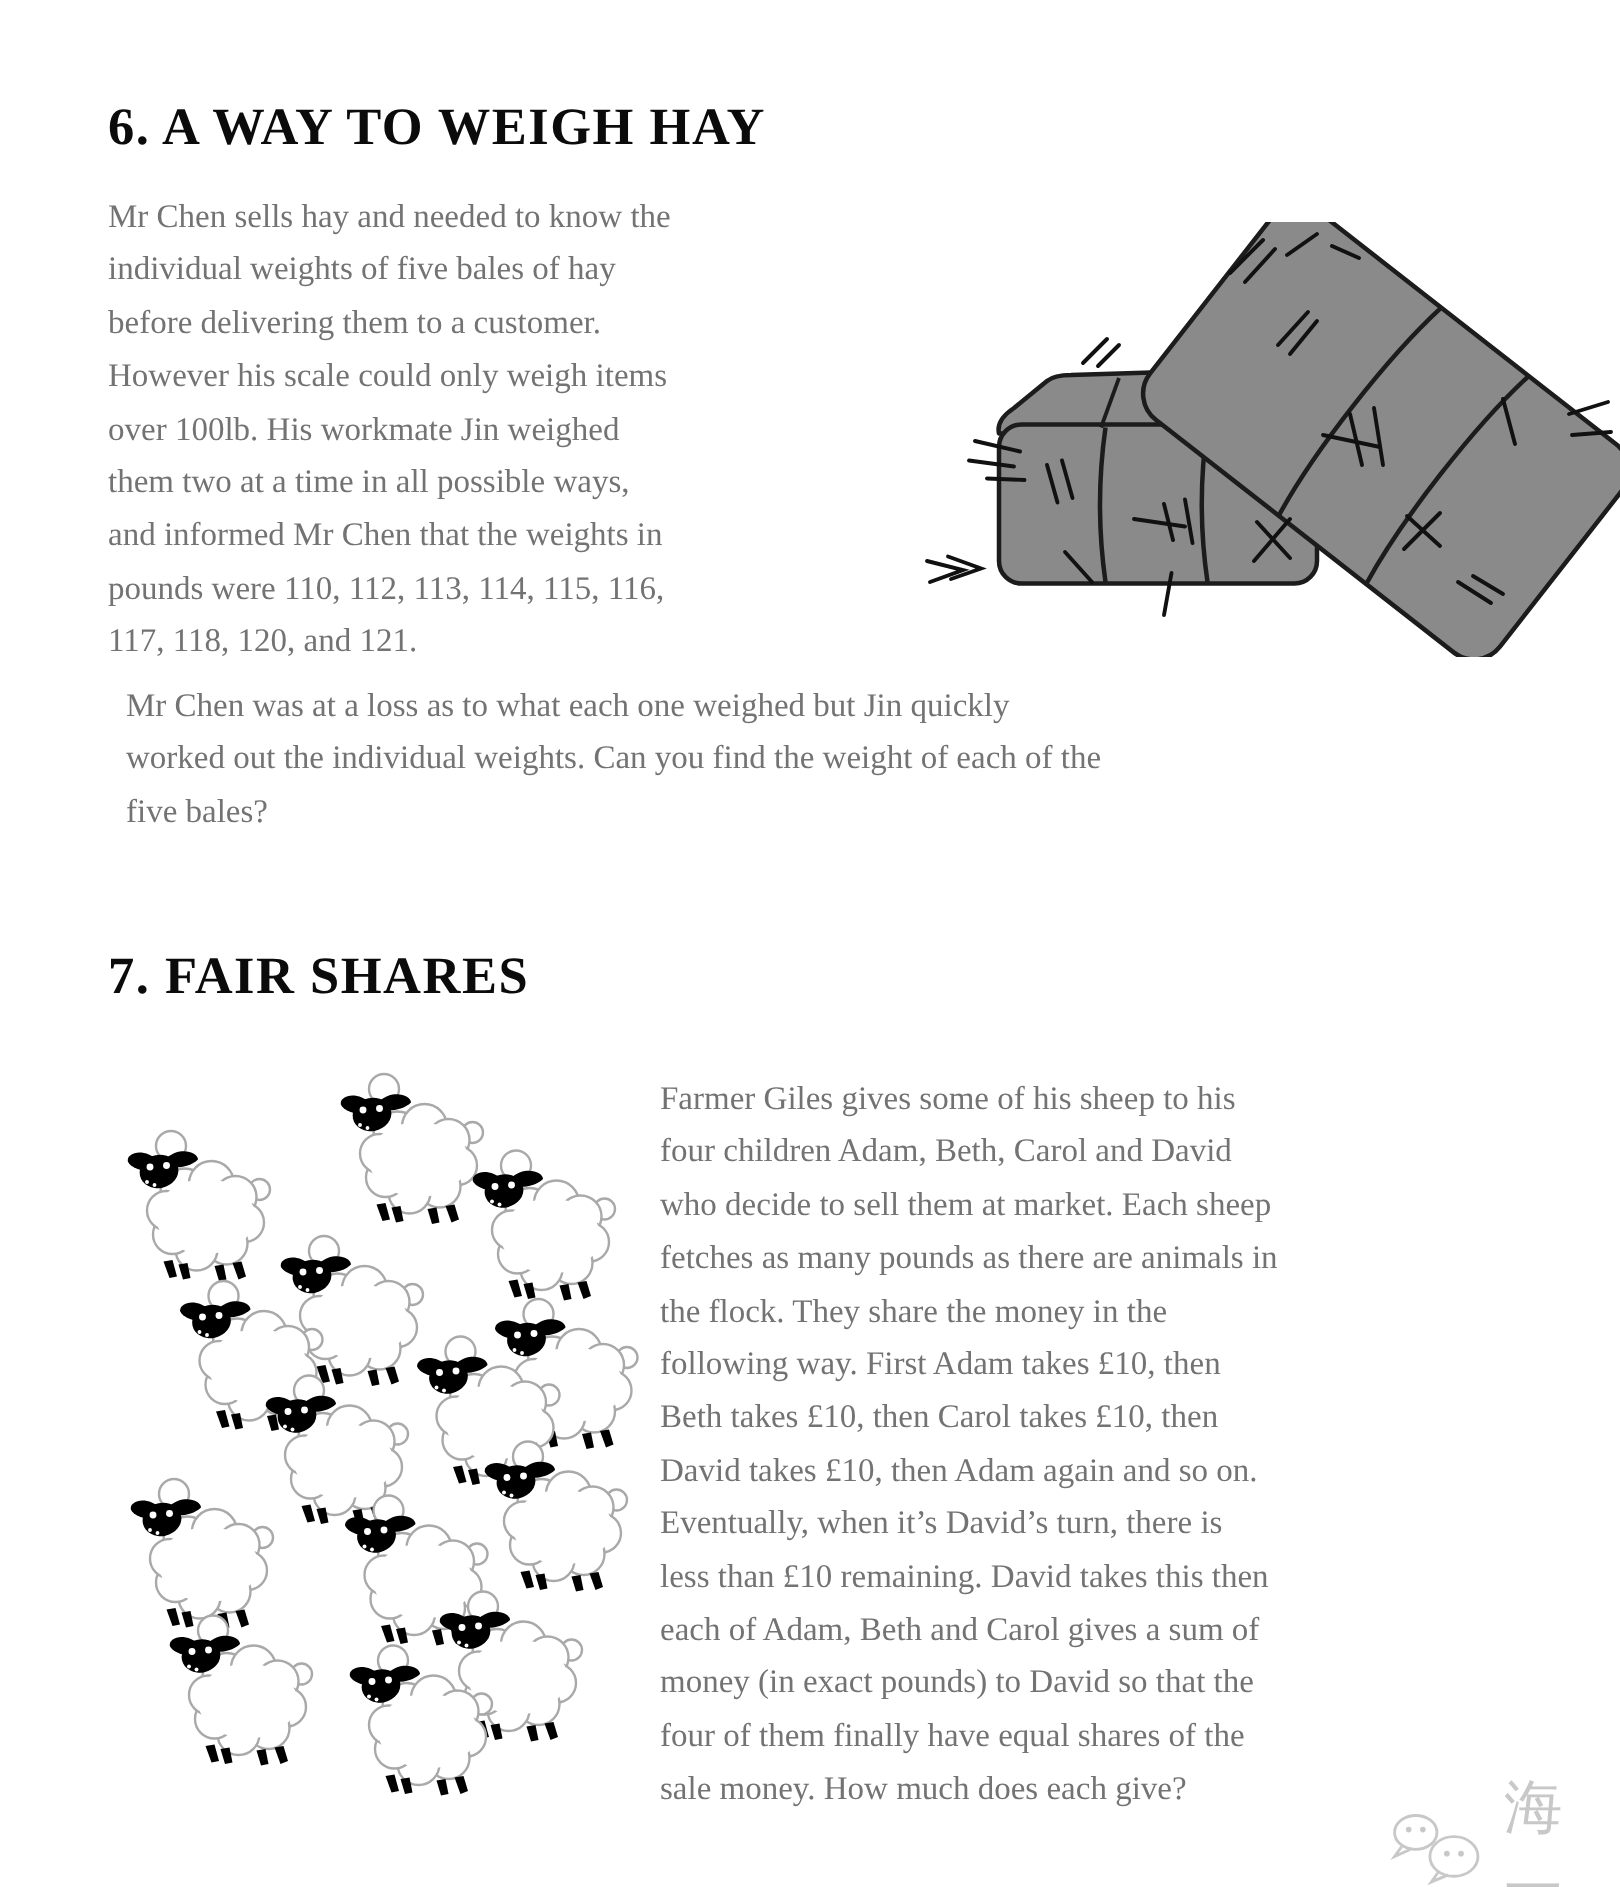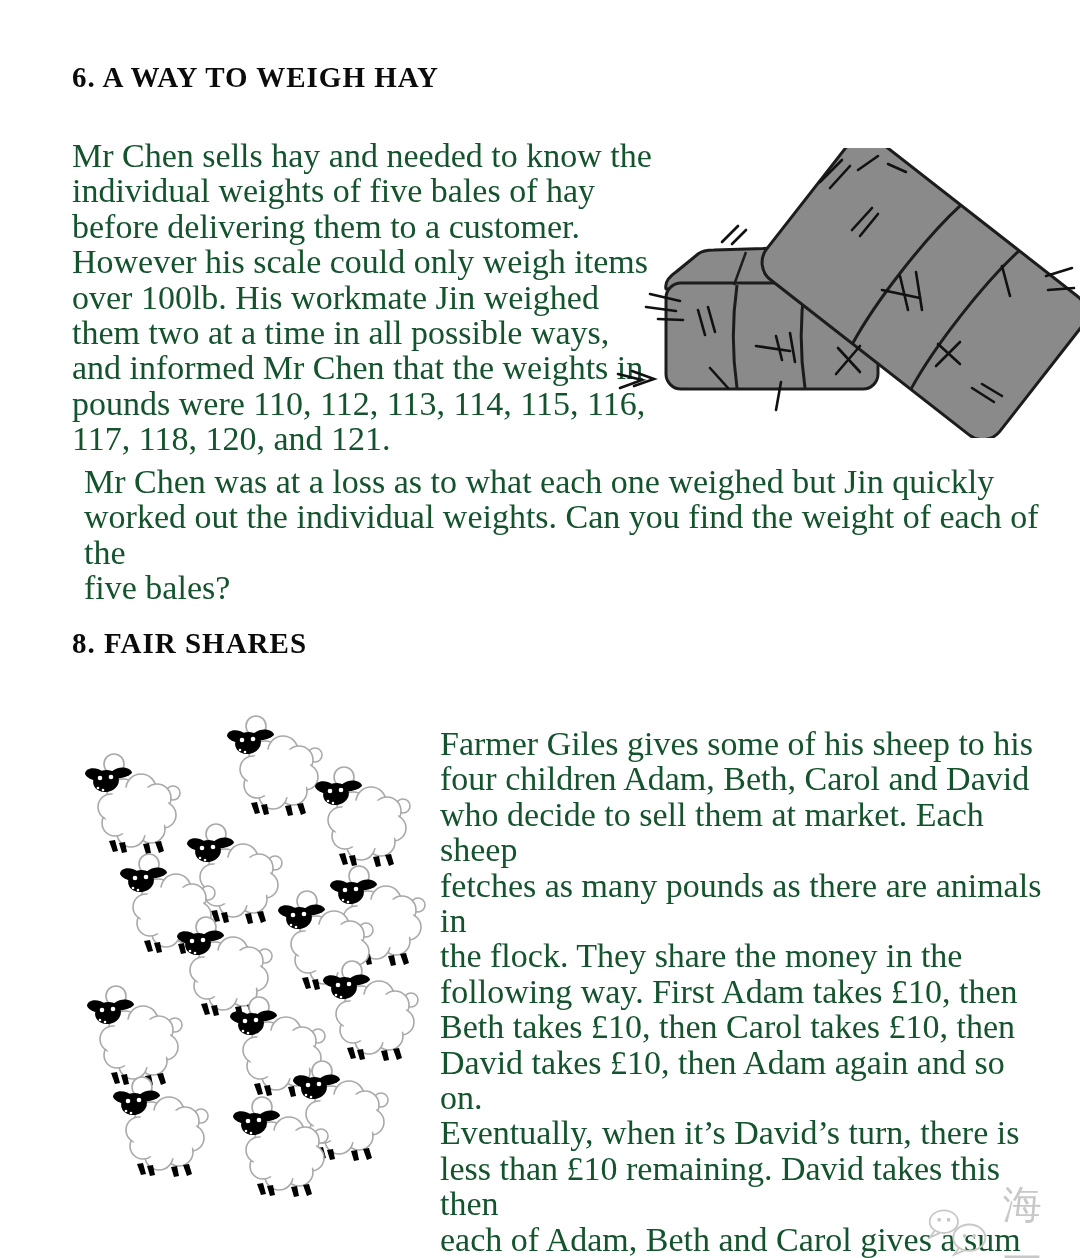--- a/index.html
+++ b/index.html
@@ -6,31 +6,31 @@
   body{
     width:1080px;height:1258px;
     background:#ffffff;
     font-family:"Liberation Serif", serif;
     color:#151515;
     position:relative;
     overflow:hidden;
   }
   .abs{position:absolute;}
   .sec-title{
-    font-size:29px;
+    font-size:35px;
     font-weight:bold;
     letter-spacing:1px;
     color:#0b0b0b;
     white-space:nowrap;
   }
   .body-text{
-    font-size:34px;
+    font-size:22px;
     line-height:35.4px;
     white-space:pre-line;
-    color:#14532d;
+    color:#737373;
   }
   #title6{left:72px;top:42px;}
   #para1{left:72px;top:104px;width:585px;}
   #hay-fig{left:606px;top:148px;width:474px;height:290px;margin:0;}
   #para2{left:72px;top:430px;width:960px;margin-left:12px;}
   #title7{left:72px;top:608px;}
   #sheep-fig{left:55px;top:683px;width:395px;height:535px;margin:0;}
   #para7{left:440px;top:692px;width:615px;}
   #watermark{
     left:925px;top:1178px;
@@ -122,21 +122,21 @@
         <path d="M12,226 L36,232 L14,240"></path>
         <path d="M26,223 L48,231 L28,238"></path>
       </g>
     </svg>
   </figure>
 
   <p id="para2" class="abs body-text">Mr Chen was at a loss as to what each one weighed but Jin quickly
 worked out the individual weights. Can you find the weight of each of the
 five bales?</p>
 
-  <h1 id="title7" class="abs sec-title">8. FAIR SHARES</h1>
+  <h1 id="title7" class="abs sec-title">7. FAIR SHARES</h1>
 
   <figure id="sheep-fig" class="abs">
     <svg width="395" height="535" viewBox="0 0 395 535">
       <defs>
         <symbol id="sheep" viewBox="0 0 100 115">
 
           <circle cx="88" cy="50" r="7" fill="#fff" stroke="#a9a9a9" stroke-width="1.6"></circle>
 
           <circle cx="29" cy="21" r="10" fill="#fff" stroke="#a9a9a9" stroke-width="1.6"></circle>
 

